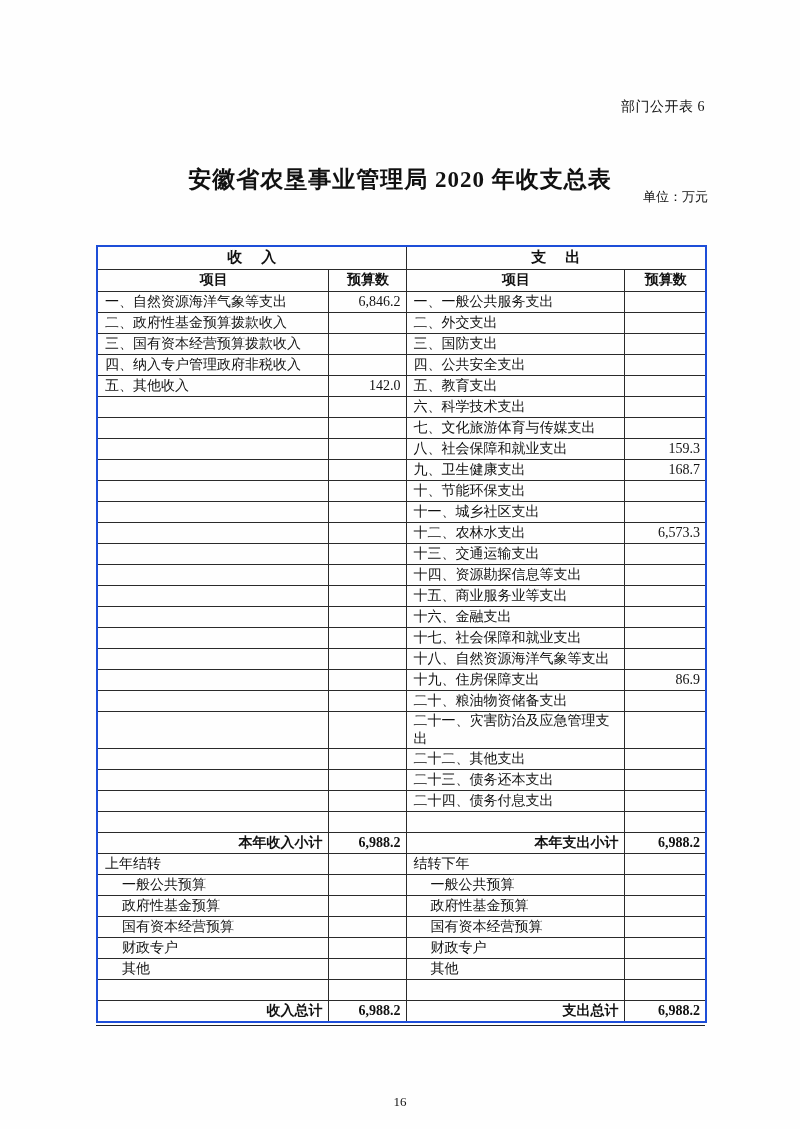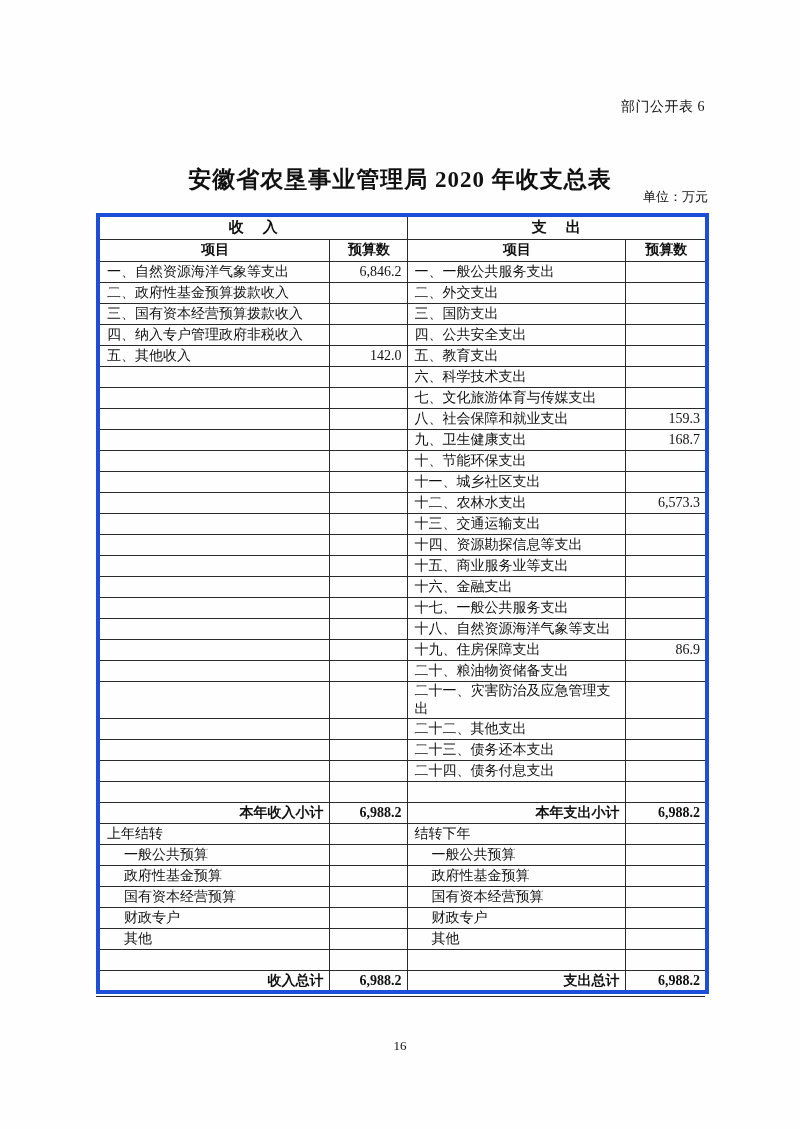--- a/index.html
+++ b/index.html
@@ -39,21 +39,22 @@
     top: 213px;
     left: 96px;
     width: 609px;
     border-bottom: 1px solid #222;
     padding-bottom: 2px;
   }
   table.budget {
     border-collapse: collapse;
     table-layout: fixed;
     width: 609px;
-    border: 4px solid #1d4ed8;
+    border: 2px solid #1d4ed8;
+    margin-top: 32px;
   }
   table.budget th, table.budget td {
     border: 1px solid #2a2a2a;
     font-size: 14px;
     line-height: 1.3;
     padding: 0 5px 0 7px;
     overflow: hidden;
     word-break: break-all;
   }
   tr.section-header-row th {
@@ -69,21 +70,21 @@
     text-align: center;
   }
   tbody tr { height: 21px; }
   td.value { text-align: right; padding-right: 5px; padding-left: 2px; }
   td.label { text-align: left; }
   tr.row-subtotal td, tr.row-total td { font-weight: bold; }
   tr.row-subtotal td.label, tr.row-total td.label { text-align: right; }
   tr.row-subitem td.label { padding-left: 24px; }
   .page-number {
     position: absolute;
-    top: 1038px;
+    top: 1094px;
     left: 0;
     width: 100%;
     text-align: center;
     font-size: 13px;
   }
 </style>
 </head>
 <body>
 
 <div class="corner-label">部门公开表 6</div>
@@ -205,21 +206,21 @@
         </tr>
         <tr class="row-item">
           <td class="label"></td>
           <td class="value"></td>
           <td class="label">十六、金融支出</td>
           <td class="value"></td>
         </tr>
         <tr class="row-item">
           <td class="label"></td>
           <td class="value"></td>
-          <td class="label">十七、一般公共服务支出</td>
+          <td class="label">十七、社会保障和就业支出</td>
           <td class="value"></td>
         </tr>
         <tr class="row-item">
           <td class="label"></td>
           <td class="value"></td>
           <td class="label">十八、自然资源海洋气象等支出</td>
           <td class="value"></td>
         </tr>
         <tr class="row-item">
           <td class="label"></td>

